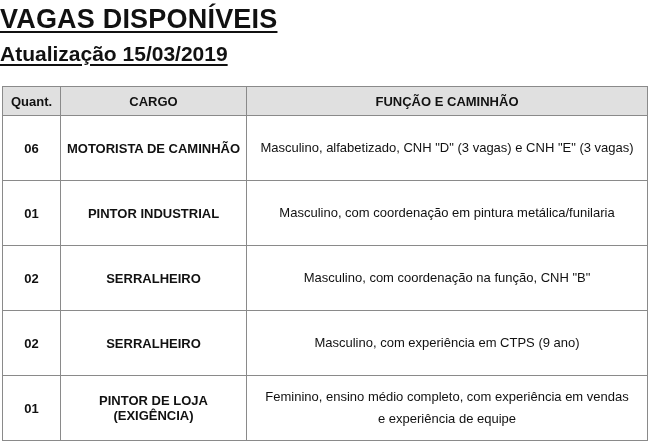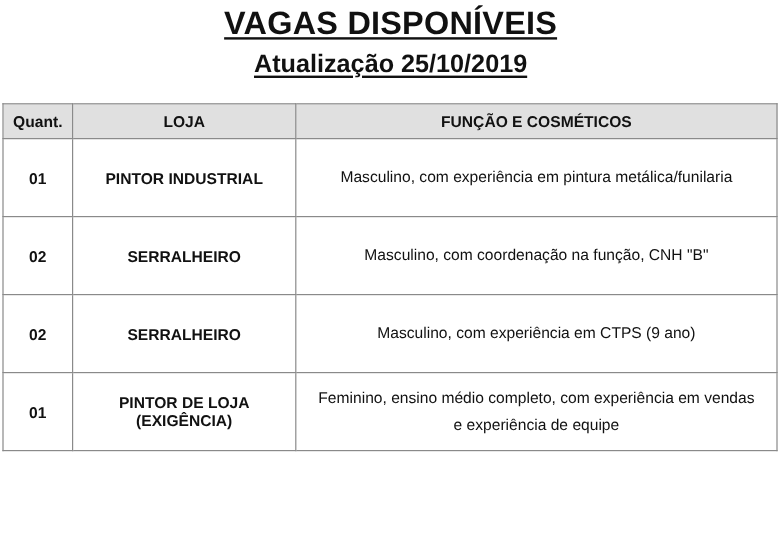--- a/index.html
+++ b/index.html
@@ -1,53 +1,58 @@
 <!DOCTYPE html>
 <html><head>
   <meta charset="utf-8">
   <style>
     html, body { margin: 0; padding: 0; background: #ffffff; }
     body { width: 651px; height: 447px; position: relative; overflow: hidden;
            font-family: "Liberation Sans", "DejaVu Sans", sans-serif; color: #111; }
-    .title { position: absolute; left: 0; width: 651px; text-align: center; font-weight: bold; }
+    .title { position: absolute; left: 0; width: 651px; font-weight: bold; }
     .title span { text-decoration: underline; text-decoration-thickness: 2px; text-underline-offset: 3px; }
     .t1 { top: 4px; font-size: 27px; letter-spacing: 0.2px; }
     .t2 { top: 42px; font-size: 21px; }
     table { position: absolute; left: 2px; top: 86px; width: 646px; border-collapse: collapse; table-layout: fixed; }
     td, th { border: 1px solid #8a8a8a; text-align: center; vertical-align: middle; padding: 0 4px; }
     th { background: #e0e0e0; height: 28px; font-size: 13px; font-weight: bold; }
     td { height: 64px; font-size: 13px; }
     td.q, td.c { font-weight: bold; }
     td.f { font-weight: normal; line-height: 22px; }
     col.c1 { width: 58px; } col.c2 { width: 186px; }
   </style>
 </head>
 <body>
 
 <div class="title t1"><span>VAGAS DISPONÍVEIS</span></div>
-<div class="title t2"><span>Atualização 25/10/2019</span></div>
+<div class="title t2"><span>Atualização 15/03/2019</span></div>
 
 <table>
   <colgroup>
       <col class="c1">
       <col class="c2">
       <col>
     </colgroup>
   <thead>
     <tr>
       <th>Quant.</th>
-      <th>LOJA</th>
-      <th>FUNÇÃO E COSMÉTICOS</th>
+      <th>CARGO</th>
+      <th>FUNÇÃO E CAMINHÃO</th>
     </tr>
   </thead>
   <tbody>
     <tr>
+      <td class="q">06</td>
+      <td class="c">MOTORISTA DE CAMINHÃO</td>
+      <td class="f">Masculino, alfabetizado, CNH "D" (3 vagas) e CNH "E" (3 vagas)</td>
+    </tr>
+    <tr>
       <td class="q">01</td>
       <td class="c">PINTOR INDUSTRIAL</td>
-      <td class="f">Masculino, com experiência em pintura metálica/funilaria</td>
+      <td class="f">Masculino, com coordenação em pintura metálica/funilaria</td>
     </tr>
     <tr>
       <td class="q">02</td>
       <td class="c">SERRALHEIRO</td>
       <td class="f">Masculino, com coordenação na função, CNH "B"</td>
     </tr>
     <tr>
       <td class="q">02</td>
       <td class="c">SERRALHEIRO</td>
       <td class="f">Masculino, com experiência em  CTPS (9 ano)</td>

